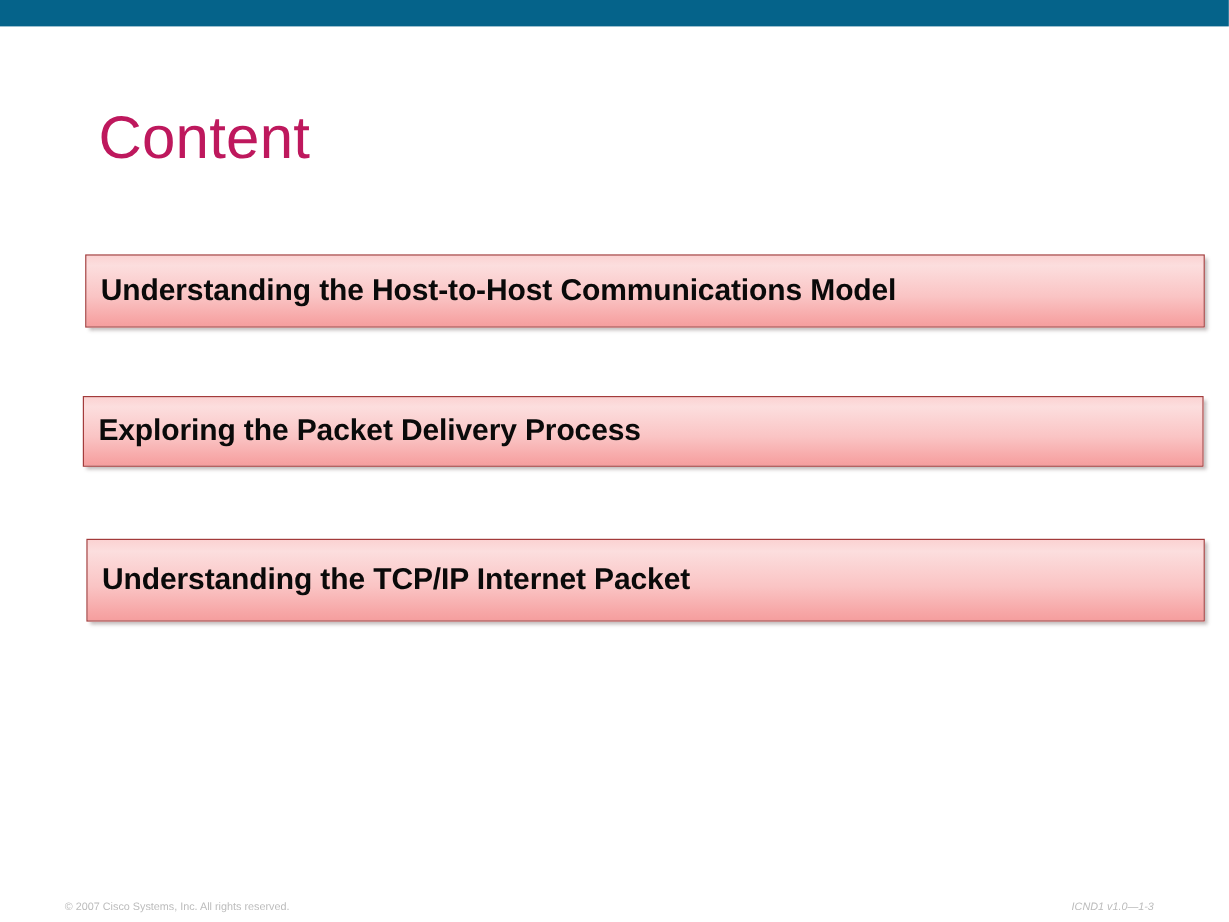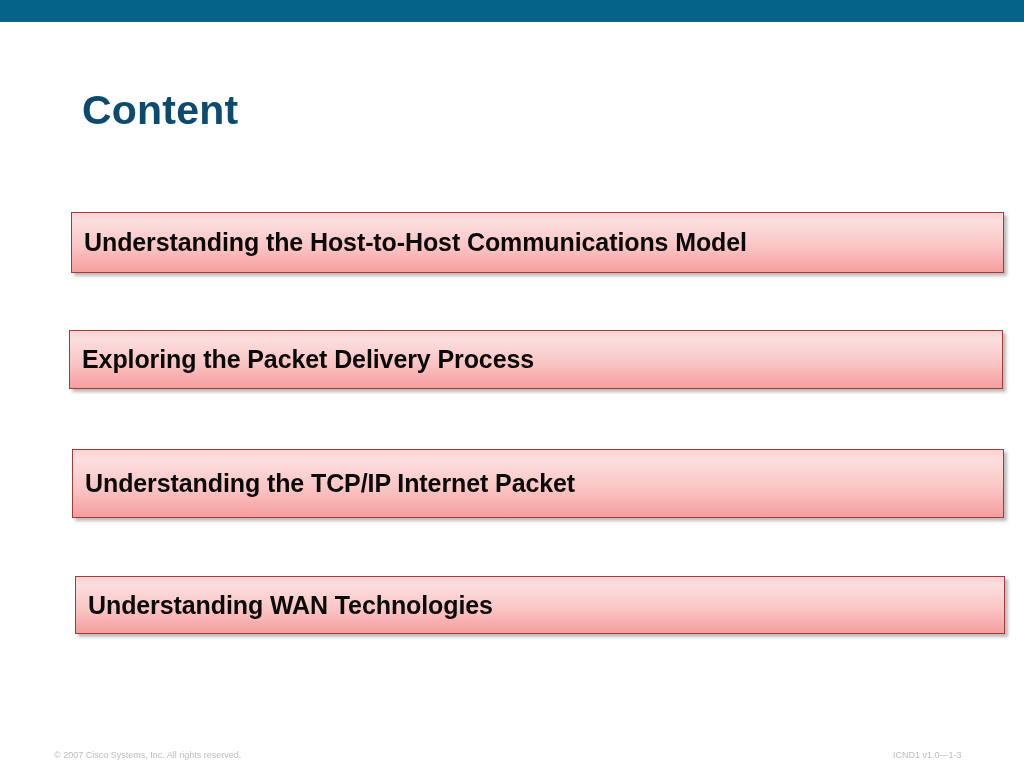--- a/index.html
+++ b/index.html
@@ -23,23 +23,23 @@
     width: 1024px;
     height: 22px;
     background: #05638a;
   }
 
   
   .slide-title {
     position: absolute;
     left: 82px;
     top: 88px;
-    font-size: 41px;
-    font-weight: bold;
-    color: #0c4a6e;
+    font-size: 50px;
+    font-weight: normal;
+    color: #be185d;
     letter-spacing: 0.2px;
     line-height: 1.1;
     white-space: nowrap;
   }
 
   
   .content-area {
     position: absolute;
     left: 0;
     top: 0;
@@ -93,20 +93,21 @@
     white-space: nowrap;
     margin-left: 16px;
   }
   .footer-right {
     position: absolute;
     left: 893px;
     top: 750px;
     font-size: 9px;
     color: #bcbcbc;
     white-space: nowrap;
+    font-style: italic;
   }
 </style>
 </head>
 <body>
 
 <div class="top-band"></div>
 
 <div class="slide-title">Content</div>
 
 <div class="content-area">
@@ -116,20 +117,17 @@
   </div>
 
   <div class="content-box" id="box-1">
     <span class="box-label">Understanding the Host-to-Host Communications Model</span>
   </div>
 
   <div class="content-box" id="box-3">
     <span class="box-label">Understanding the TCP/IP Internet Packet</span>
   </div>
 
-  <div class="content-box" id="box-4">
-    <span class="box-label">Understanding WAN Technologies</span>
-  </div>
 
 </div>
 
 <div class="footer-left">© 2007 Cisco Systems, Inc. All rights reserved.</div>
 <div class="footer-right">ICND1 v1.0—1-3</div>
 
 </body></html>

